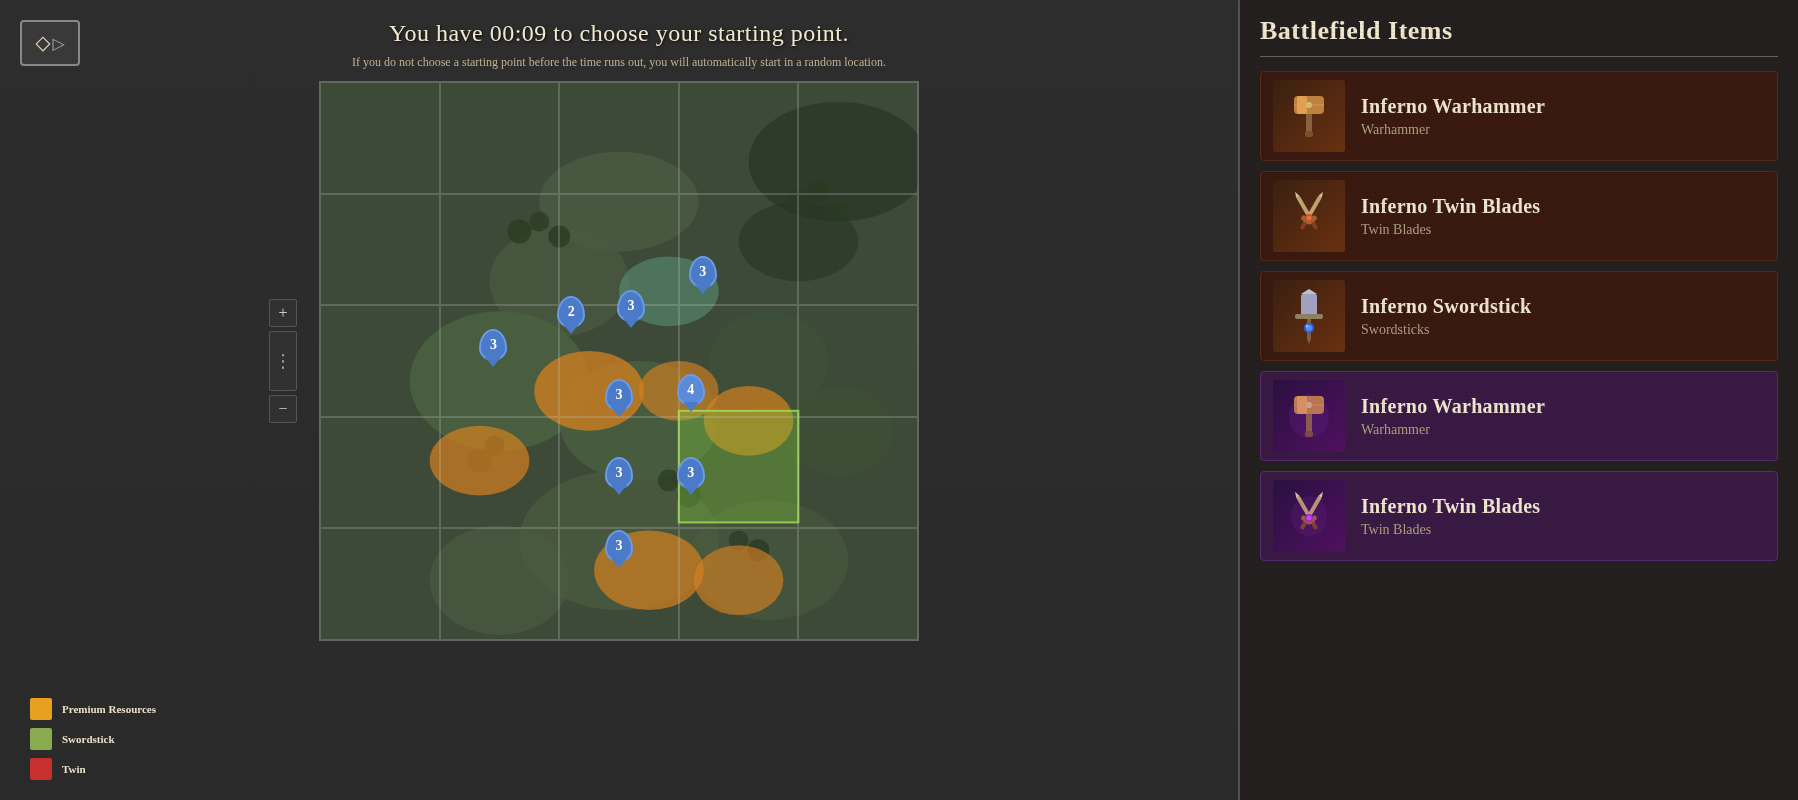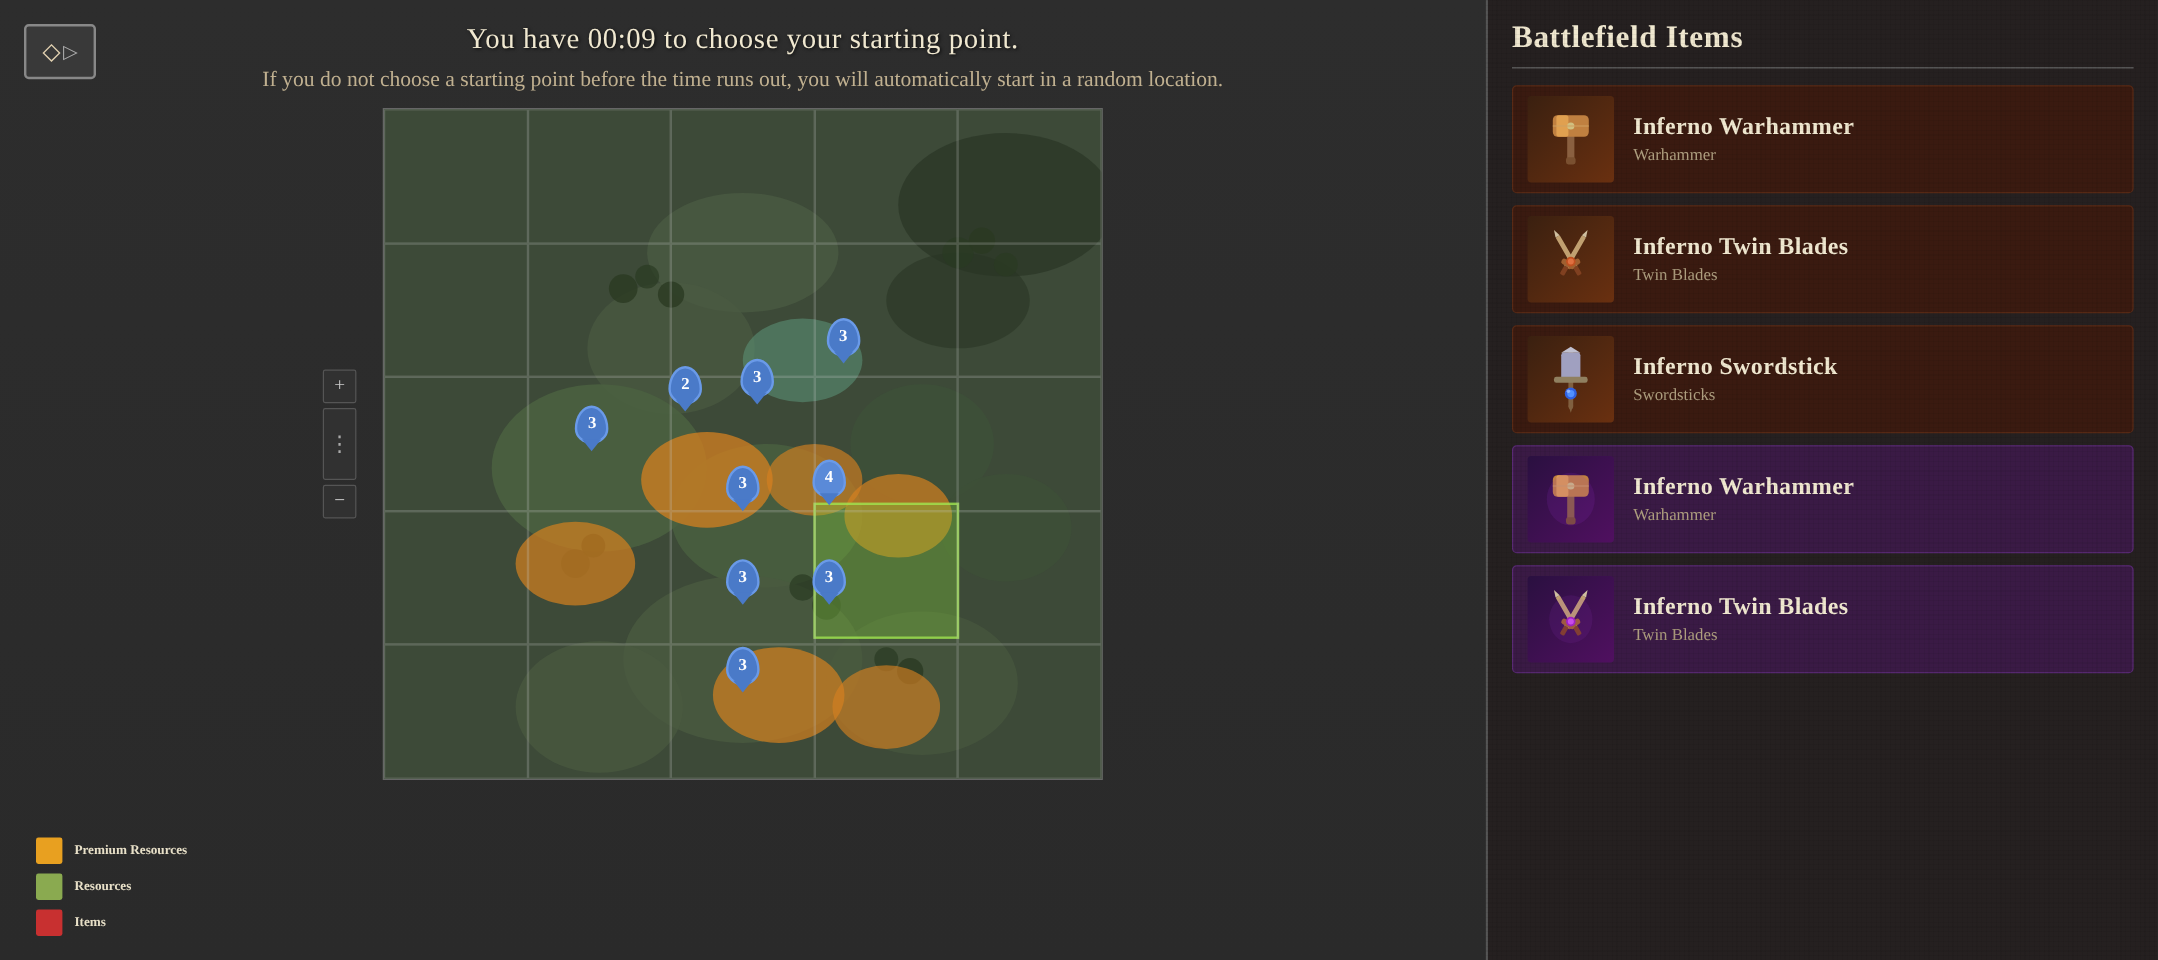--- a/index.html
+++ b/index.html
@@ -49,21 +49,21 @@
 
     .timer-text {
       font-size: 24px;
       font-weight: normal;
       color: #f0e8d0;
       letter-spacing: 0.5px;
       text-shadow: 1px 1px 3px rgba(0,0,0,0.8);
     }
 
     .subtitle-text {
-      font-size: 18px;
+      font-size: 12px;
       color: #c0b090;
       margin-top: 6px;
       line-height: 1.5;
     }
 
     
     .map-wrapper {
       position: relative;
       display: flex;
       align-items: center;
@@ -473,25 +473,25 @@
       </div>
     </div>
 
     <div class="legend">
       <div class="legend-item">
         <div class="legend-color" style="background:#e8a020;"></div>
         <span class="legend-label">Premium Resources</span>
       </div>
       <div class="legend-item">
         <div class="legend-color" style="background:#8aaa50;"></div>
-        <span class="legend-label">Resources</span>
+        <span class="legend-label">Swordstick</span>
       </div>
       <div class="legend-item">
         <div class="legend-color" style="background:#c83030;"></div>
-        <span class="legend-label">Items</span>
+        <span class="legend-label">Twin</span>
       </div>
     </div>
 
   </div>
 
   <div class="right-panel">
     <div class="right-panel-title">Battlefield Items</div>
 
     <div class="item-card">
       <div class="item-icon-box" style="background: linear-gradient(135deg, #3a2010, #6a3010);">

